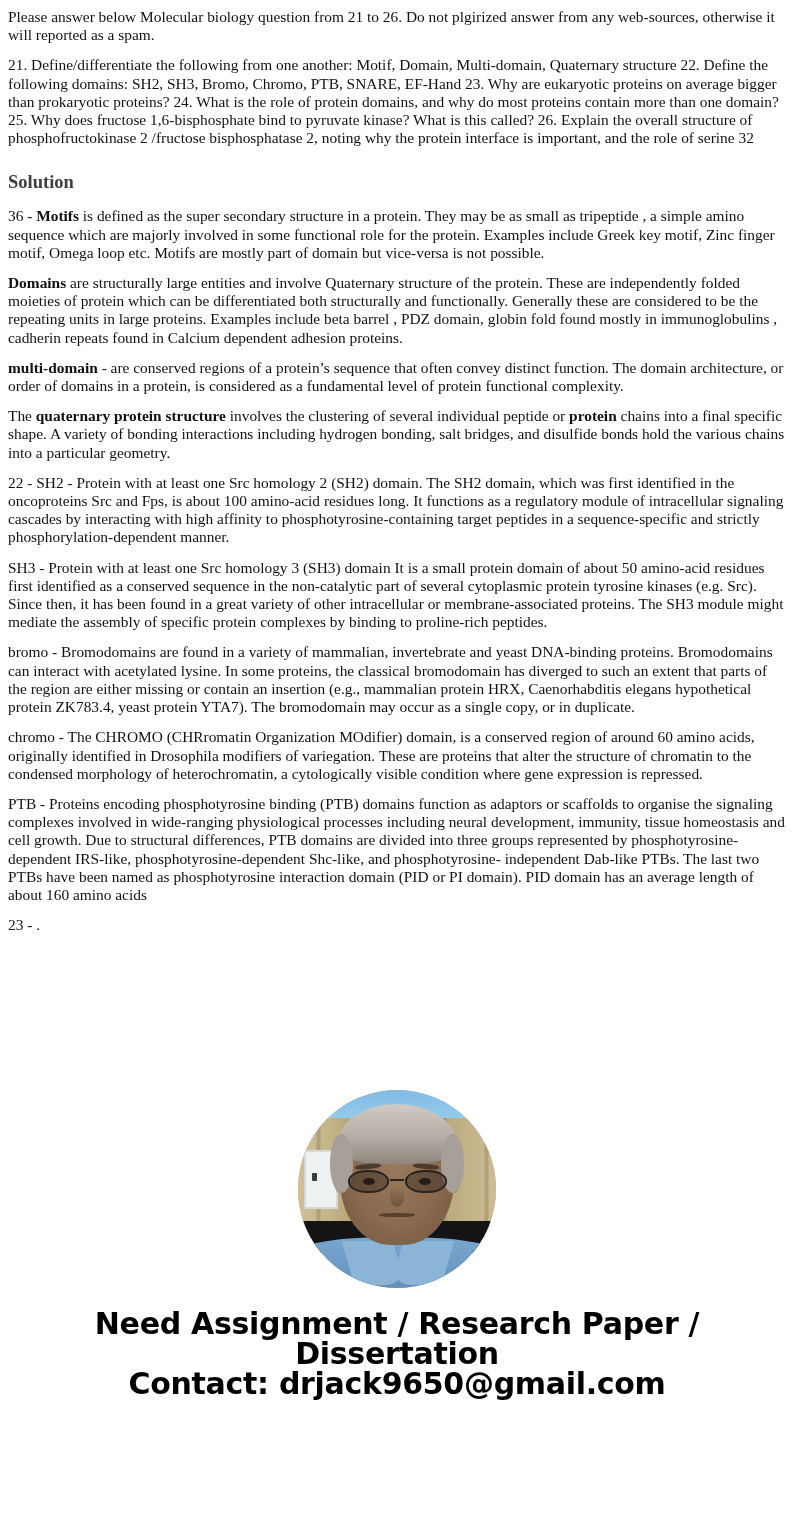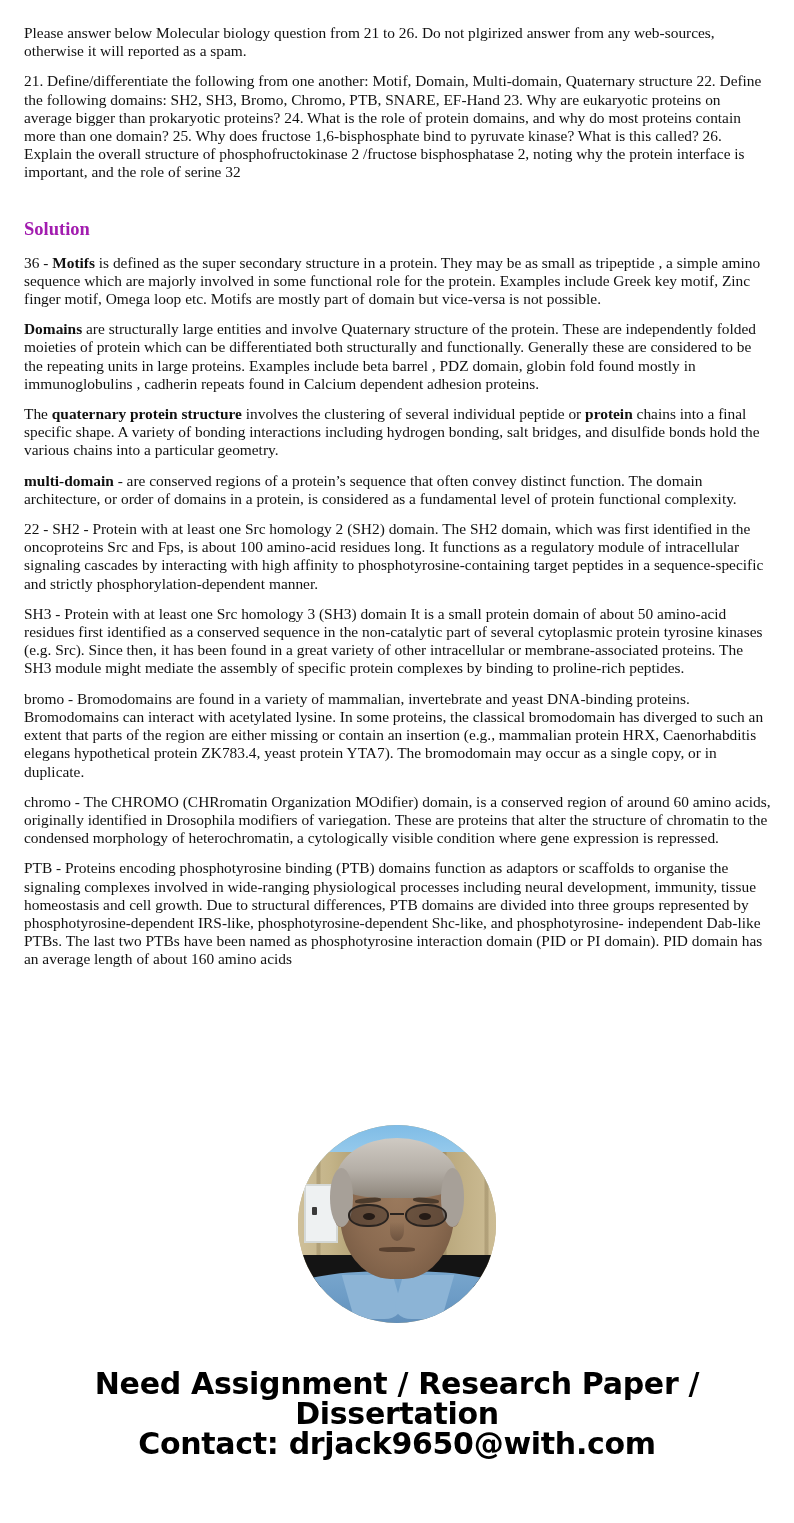--- a/index.html
+++ b/index.html
@@ -11,42 +11,42 @@
     width: 794px;
     min-height: 1523px;
     font-family: "Liberation Serif", "DejaVu Serif", serif;
     color: #000000;
     -webkit-font-smoothing: antialiased;
   }
 
   .page {
     width: 794px;
     box-sizing: border-box;
-    padding: 16px;
+    padding: 0;
     position: relative;
   }
 
   .doc {
     padding: 8px 7px 0 8px;
   }
 
   p.para {
     margin: 0 0 12px 0;
     font-size: 15.4px;
     line-height: 18.2px;
     text-align: left;
     color: #111111;
   }
 
   h2.solution {
     font-size: 18.5px;
     line-height: 22px;
     font-weight: bold;
-    margin: 36px 0 14px 0;
-    color: #a21caf;
+    margin: 24px 0 14px 0;
+    color: #404040;
   }
 
   .para b, .para strong { font-weight: bold; }
 
   .spacer-para { margin-bottom: 15px; }
 
   
   .avatar-wrap {
     margin-top: 156px;
     height: 200px;
@@ -231,21 +231,21 @@
   .av-mouth {
     position: absolute;
     left: 41%; top: 62%;
     width: 18%; height: 2.2%;
     background: #58402f;
     border-radius: 40%;
   }
 
   
   .footer {
-    margin-top: 44px;
+    margin-top: 19px;
     text-align: center;
     font-family: "DejaVu Sans", "Liberation Sans", sans-serif;
     font-weight: bold;
     font-size: 30px;
     line-height: 30px;
     color: #000000;
     letter-spacing: -0.3px;
     padding-bottom: 16px;
   }
   .footer .l1 { display: block; }
@@ -262,34 +262,35 @@
     <p class="para">Please answer below Molecular biology question from 21 to 26. Do not plgirized answer from any web-sources, otherwise it will reported as a spam.</p>
 
     <p class="para spacer-para">21. Define/differentiate the following from one another: Motif, Domain, Multi-domain, Quaternary structure 22. Define the following domains: SH2, SH3, Bromo, Chromo, PTB, SNARE, EF-Hand 23. Why are eukaryotic proteins on average bigger than prokaryotic proteins? 24. What is the role of protein domains, and why do most proteins contain more than one domain? 25. Why does fructose 1,6-bisphosphate bind to pyruvate kinase? What is this called? 26. Explain the overall structure of phosphofructokinase 2 /fructose bisphosphatase 2, noting why the protein interface is important, and the role of serine 32</p>
 
     <h2 class="solution">Solution</h2>
 
     <p class="para"><span>36 - </span><b>Motifs</b><span> is defined as the super secondary structure in a protein. They may be as small as tripeptide , a simple amino sequence which are majorly involved in some functional role for the protein. Examples include Greek key motif, Zinc finger motif, Omega loop etc. Motifs are mostly part of domain but vice-versa is not possible.</span></p>
 
     <p class="para"><b>Domains</b><span> are structurally large entities and involve Quaternary structure of the protein. These are independently folded moieties of protein which can be differentiated both structurally and functionally. Generally these are considered to be the repeating units in large proteins. Examples include beta barrel , PDZ domain, globin fold found mostly in immunoglobulins , cadherin repeats found in Calcium dependent adhesion proteins.</span></p>
 
+    <p class="para"><b>multi-domain</b><span> -  are conserved regions of a protein’s sequence that often convey distinct function. The domain architecture, or order of domains in a protein, is considered as a fundamental level of protein functional complexity.</span></p>
+
     <p class="para"><span>The </span><b>quaternary protein structure</b><span> involves the clustering of several individual peptide or </span><b>protein</b><span> chains into a final specific shape. A variety of bonding interactions including hydrogen bonding, salt bridges, and disulfide bonds hold the various chains into a particular geometry.</span></p>
 
-    <p class="para"><b>multi-domain</b><span> -  are conserved regions of a protein’s sequence that often convey distinct function. The domain architecture, or order of domains in a protein, is considered as a fundamental level of protein functional complexity.</span></p>
-
     <p class="para">22 - SH2 - Protein with at least one Src homology 2 (SH2) domain. The SH2 domain, which was first identified in the oncoproteins Src and Fps, is about 100 amino-acid residues long. It functions as a regulatory module of intracellular signaling cascades by interacting with high affinity to phosphotyrosine-containing target peptides in a sequence-specific and strictly phosphorylation-dependent manner.</p>
 
     <p class="para">SH3 - Protein with at least one Src homology 3 (SH3) domain It is a small protein domain of about 50 amino-acid residues first identified as a conserved sequence in the non-catalytic part of several cytoplasmic protein tyrosine kinases (e.g. Src). Since then, it has been found in a great variety of other intracellular or membrane-associated proteins. The SH3 module might mediate the assembly of specific protein complexes by binding to proline-rich peptides.</p>
 
     <p class="para">bromo - Bromodomains are found in a variety of mammalian, invertebrate and yeast DNA-binding proteins. Bromodomains can interact with acetylated lysine. In some proteins, the classical bromodomain has diverged to such an extent that parts of the region are either missing or contain an insertion (e.g., mammalian protein HRX, Caenorhabditis elegans hypothetical protein ZK783.4, yeast protein YTA7). The bromodomain may occur as a single copy, or in duplicate.</p>
 
     <p class="para">chromo - The CHROMO (CHRromatin Organization MOdifier) domain, is a conserved region of around 60 amino acids, originally identified in Drosophila modifiers of variegation. These are proteins that alter the structure of chromatin to the condensed morphology of heterochromatin, a cytologically visible condition where gene expression is repressed.</p>
 
     <p class="para">PTB - Proteins encoding phosphotyrosine binding (PTB) domains function as adaptors or scaffolds to organise the signaling complexes involved in wide-ranging physiological processes including neural development, immunity, tissue homeostasis and cell growth. Due to structural differences, PTB domains are divided into three groups represented by phosphotyrosine-dependent IRS-like, phosphotyrosine-dependent Shc-like, and phosphotyrosine- independent Dab-like PTBs. The last two PTBs have been named as phosphotyrosine interaction domain (PID or PI domain). PID domain has an average length of about 160 amino acids</p>
 
+    <p class="para">23 - .</p>
 
   </div>
 
   <div class="avatar-wrap">
     <div class="avatar">
       <div class="av-sky"></div>
       <div class="av-wall"></div>
       <div class="av-panel"></div>
       <div class="av-dark"></div>
       <div class="av-neck"></div>
@@ -311,16 +312,16 @@
         <div class="av-lens r"></div>
         <div class="av-bridge"></div>
       </div>
       <div class="av-nose"></div>
       <div class="av-mouth"></div>
     </div>
   </div>
 
   <div class="footer">
     <span class="l1">Need Assignment / Research Paper / Dissertation</span>
-    <span class="l3">Contact: drjack9650@with.com</span>
+    <span class="l3">Contact: drjack9650@gmail.com</span>
   </div>
 
 </div>
 
 </body></html>

